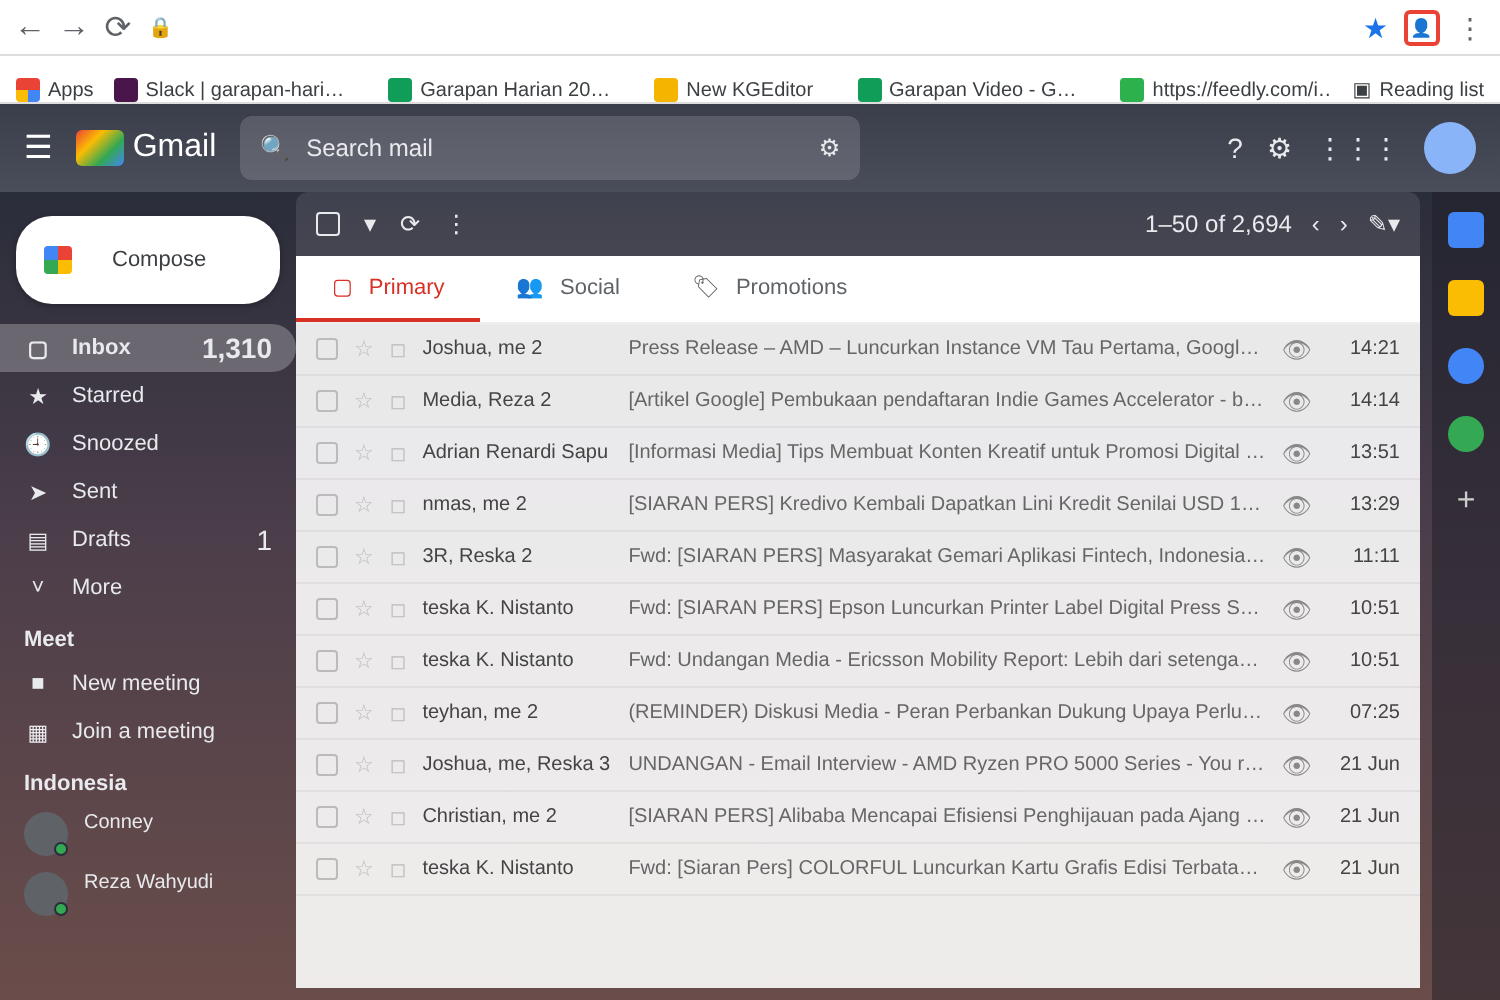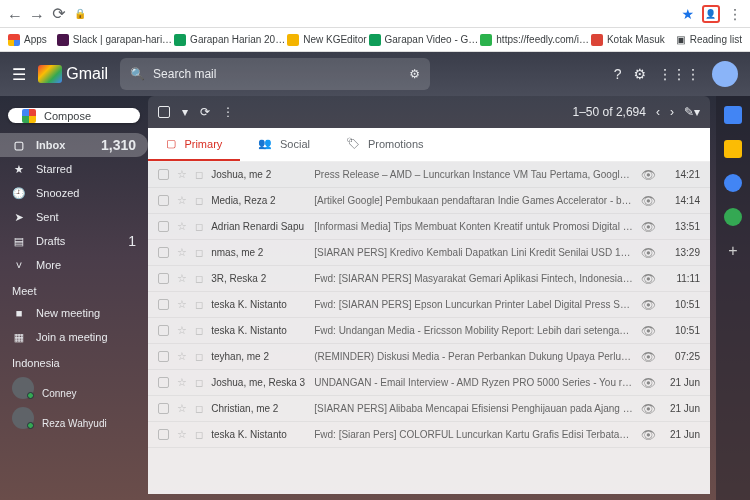--- a/index.html
+++ b/index.html
@@ -4,41 +4,41 @@
 <style>
 *{margin:0;padding:0;box-sizing:border-box;font-family:Arial,sans-serif}
 body{width:750px;height:500px;overflow:hidden;background:#fff}
 .browser-chrome{height:28px;display:flex;align-items:center;padding:0 8px;gap:8px;border-bottom:1px solid #ddd}
 .nav-icon{width:14px;height:14px;display:flex;align-items:center;justify-content:center;color:#5f6368}
 .url-bar{flex:1;display:flex;align-items:center;gap:6px;font-size:11px;color:#202124}
 .url-lock{font-size:10px;color:#5f6368}
 .star-icon{color:#1a73e8;font-size:14px}
 .avatar-red{width:18px;height:18px;border:2px solid #ea4335;border-radius:3px;display:flex;align-items:center;justify-content:center;font-size:9px;color:#555}
 .dots-v{font-size:14px;color:#5f6368}
-.bookmarks-bar{height:24px;display:flex;align-items:center;padding:0 8px;gap:10px;font-size:10px;color:#3c4043;border-bottom:1px solid #ddd}
+.bookmarks-bar{height:24px;display:flex;align-items:flex-end;padding:0 8px;gap:10px;font-size:10px;color:#3c4043;border-bottom:1px solid #ddd}
 .bookmark{display:flex;align-items:center;gap:4px;white-space:nowrap}
 .bm-icon{width:12px;height:12px;border-radius:2px;display:inline-block}
 .gmail-header{height:44px;background:linear-gradient(180deg,#3a3d4a,#4a4d5a);display:flex;align-items:center;padding:0 12px;gap:12px}
 .hamburger{color:#fff;font-size:16px;cursor:pointer}
 .gmail-logo{display:flex;align-items:center;gap:4px;color:#fff;font-size:16px}
 .m-logo{width:24px;height:18px;background:linear-gradient(135deg,#ea4335,#fbbc04,#34a853,#4285f4);border-radius:3px}
 .search-bar{flex:0 0 310px;height:32px;background:rgba(255,255,255,.15);border-radius:6px;display:flex;align-items:center;padding:0 10px;gap:8px;color:#e8eaed;font-size:12px}
 .header-spacer{flex:1}
 .header-icon{color:#e8eaed;font-size:14px;cursor:pointer}
 .user-avatar{width:26px;height:26px;border-radius:50%;background:#8ab4f8}
 .main-area{display:flex;height:404px;background:linear-gradient(180deg,#2a2d3a 0%,#4a3d4a 40%,#6a4d4a 100%);position:relative}
 .sidebar{width:148px;padding:8px 0;color:#fff}
-.compose-btn{margin:4px 8px 10px;height:15px;background:#fff;border-radius:18px;display:flex;align-items:center;padding:0 14px;gap:8px;font-size:11px;color:#3c4043;box-shadow:0 1px 3px rgba(0,0,0,.3)}
+.compose-btn{margin:4px 8px 10px;height:44px;background:#fff;border-radius:18px;display:flex;align-items:center;padding:0 14px;gap:20px;font-size:11px;color:#3c4043;box-shadow:0 1px 3px rgba(0,0,0,.3)}
 .plus-icon{background:conic-gradient(#ea4335 0 90deg,#fbbc04 90deg 180deg,#34a853 180deg 270deg,#4285f4 270deg);width:14px;height:14px;border-radius:2px}
 .nav-item{height:24px;display:flex;align-items:center;padding:0 12px;gap:10px;font-size:11px;color:#e8eaed;border-radius:0 12px 12px 0}
 .nav-item.active{background:rgba(255,255,255,.25);font-weight:700}
 .nav-item .count{margin-left:auto;font-size:14px}
 .nav-icon-s{width:14px;text-align:center;font-size:11px}
-.section-label{font-size:11px;color:#e8eaed;padding:8px 12px 4px;font-weight:400}
-.hangout-item{display:flex;align-items:flex-end;gap:8px;padding:4px 12px;font-size:10px;color:#e8eaed}
+.section-label{font-size:11px;color:#e8eaed;padding:8px 12px 4px;font-weight:700}
+.hangout-item{display:flex;align-items:flex-start;gap:8px;padding:4px 12px;font-size:10px;color:#e8eaed}
 .hangout-avatar{width:22px;height:22px;border-radius:50%;background:#5f6368;position:relative}
 .presence{width:7px;height:7px;border-radius:50%;background:#34a853;position:absolute;bottom:0;right:0;border:1px solid #2a2d3a}
 .content{flex:1;display:flex;flex-direction:column;background:rgba(255,255,255,.1);margin:0 6px 6px 0;border-radius:6px 6px 0 0;overflow:hidden}
 .toolbar{height:32px;display:flex;align-items:center;padding:0 10px;gap:12px;color:#e8eaed;font-size:12px}
 .toolbar-left{display:flex;align-items:center;gap:12px}
 .checkbox{width:12px;height:12px;border:1.5px solid #e8eaed;border-radius:2px}
 .toolbar-right{margin-left:auto;display:flex;align-items:center;gap:10px;font-size:12px}
 .tabs{height:34px;background:#fff;display:flex;border-bottom:1px solid #eee}
 .tab{display:flex;align-items:center;gap:8px;padding:0 18px;font-size:11px;color:#5f6368;border-bottom:2px solid transparent}
 .tab.active{color:#d93025;border-bottom-color:#d93025}
@@ -66,21 +66,21 @@
   <span class="star-icon">★</span>
   <span class="avatar-red">👤</span>
   <span class="dots-v">⋮</span>
 </div>
 
 <div class="bookmarks-bar">
   <span class="bookmark">
       <span class="bm-icon" style="background:repeating-conic-gradient(#ea4335 0 25%,#4285f4 0 50%,#fbbc04 0 75%,#34a853 0)"></span>
       <span>Apps</span>
     </span>
-  <div id="bm-container" style="display:flex;gap:2px;flex:1;overflow:hidden">
+  <div id="bm-container" style="display:flex;gap:22px;flex:1;overflow:hidden">
       <span class="bookmark">
         <span class="bm-icon" style="background:#4a154b"></span>
         <span>Slack | garapan-hari…</span>
       </span>
       <span class="bookmark">
         <span class="bm-icon" style="background:#0f9d58"></span>
         <span>Garapan Harian 20…</span>
       </span>
       <span class="bookmark">
         <span class="bm-icon" style="background:#f4b400"></span>

